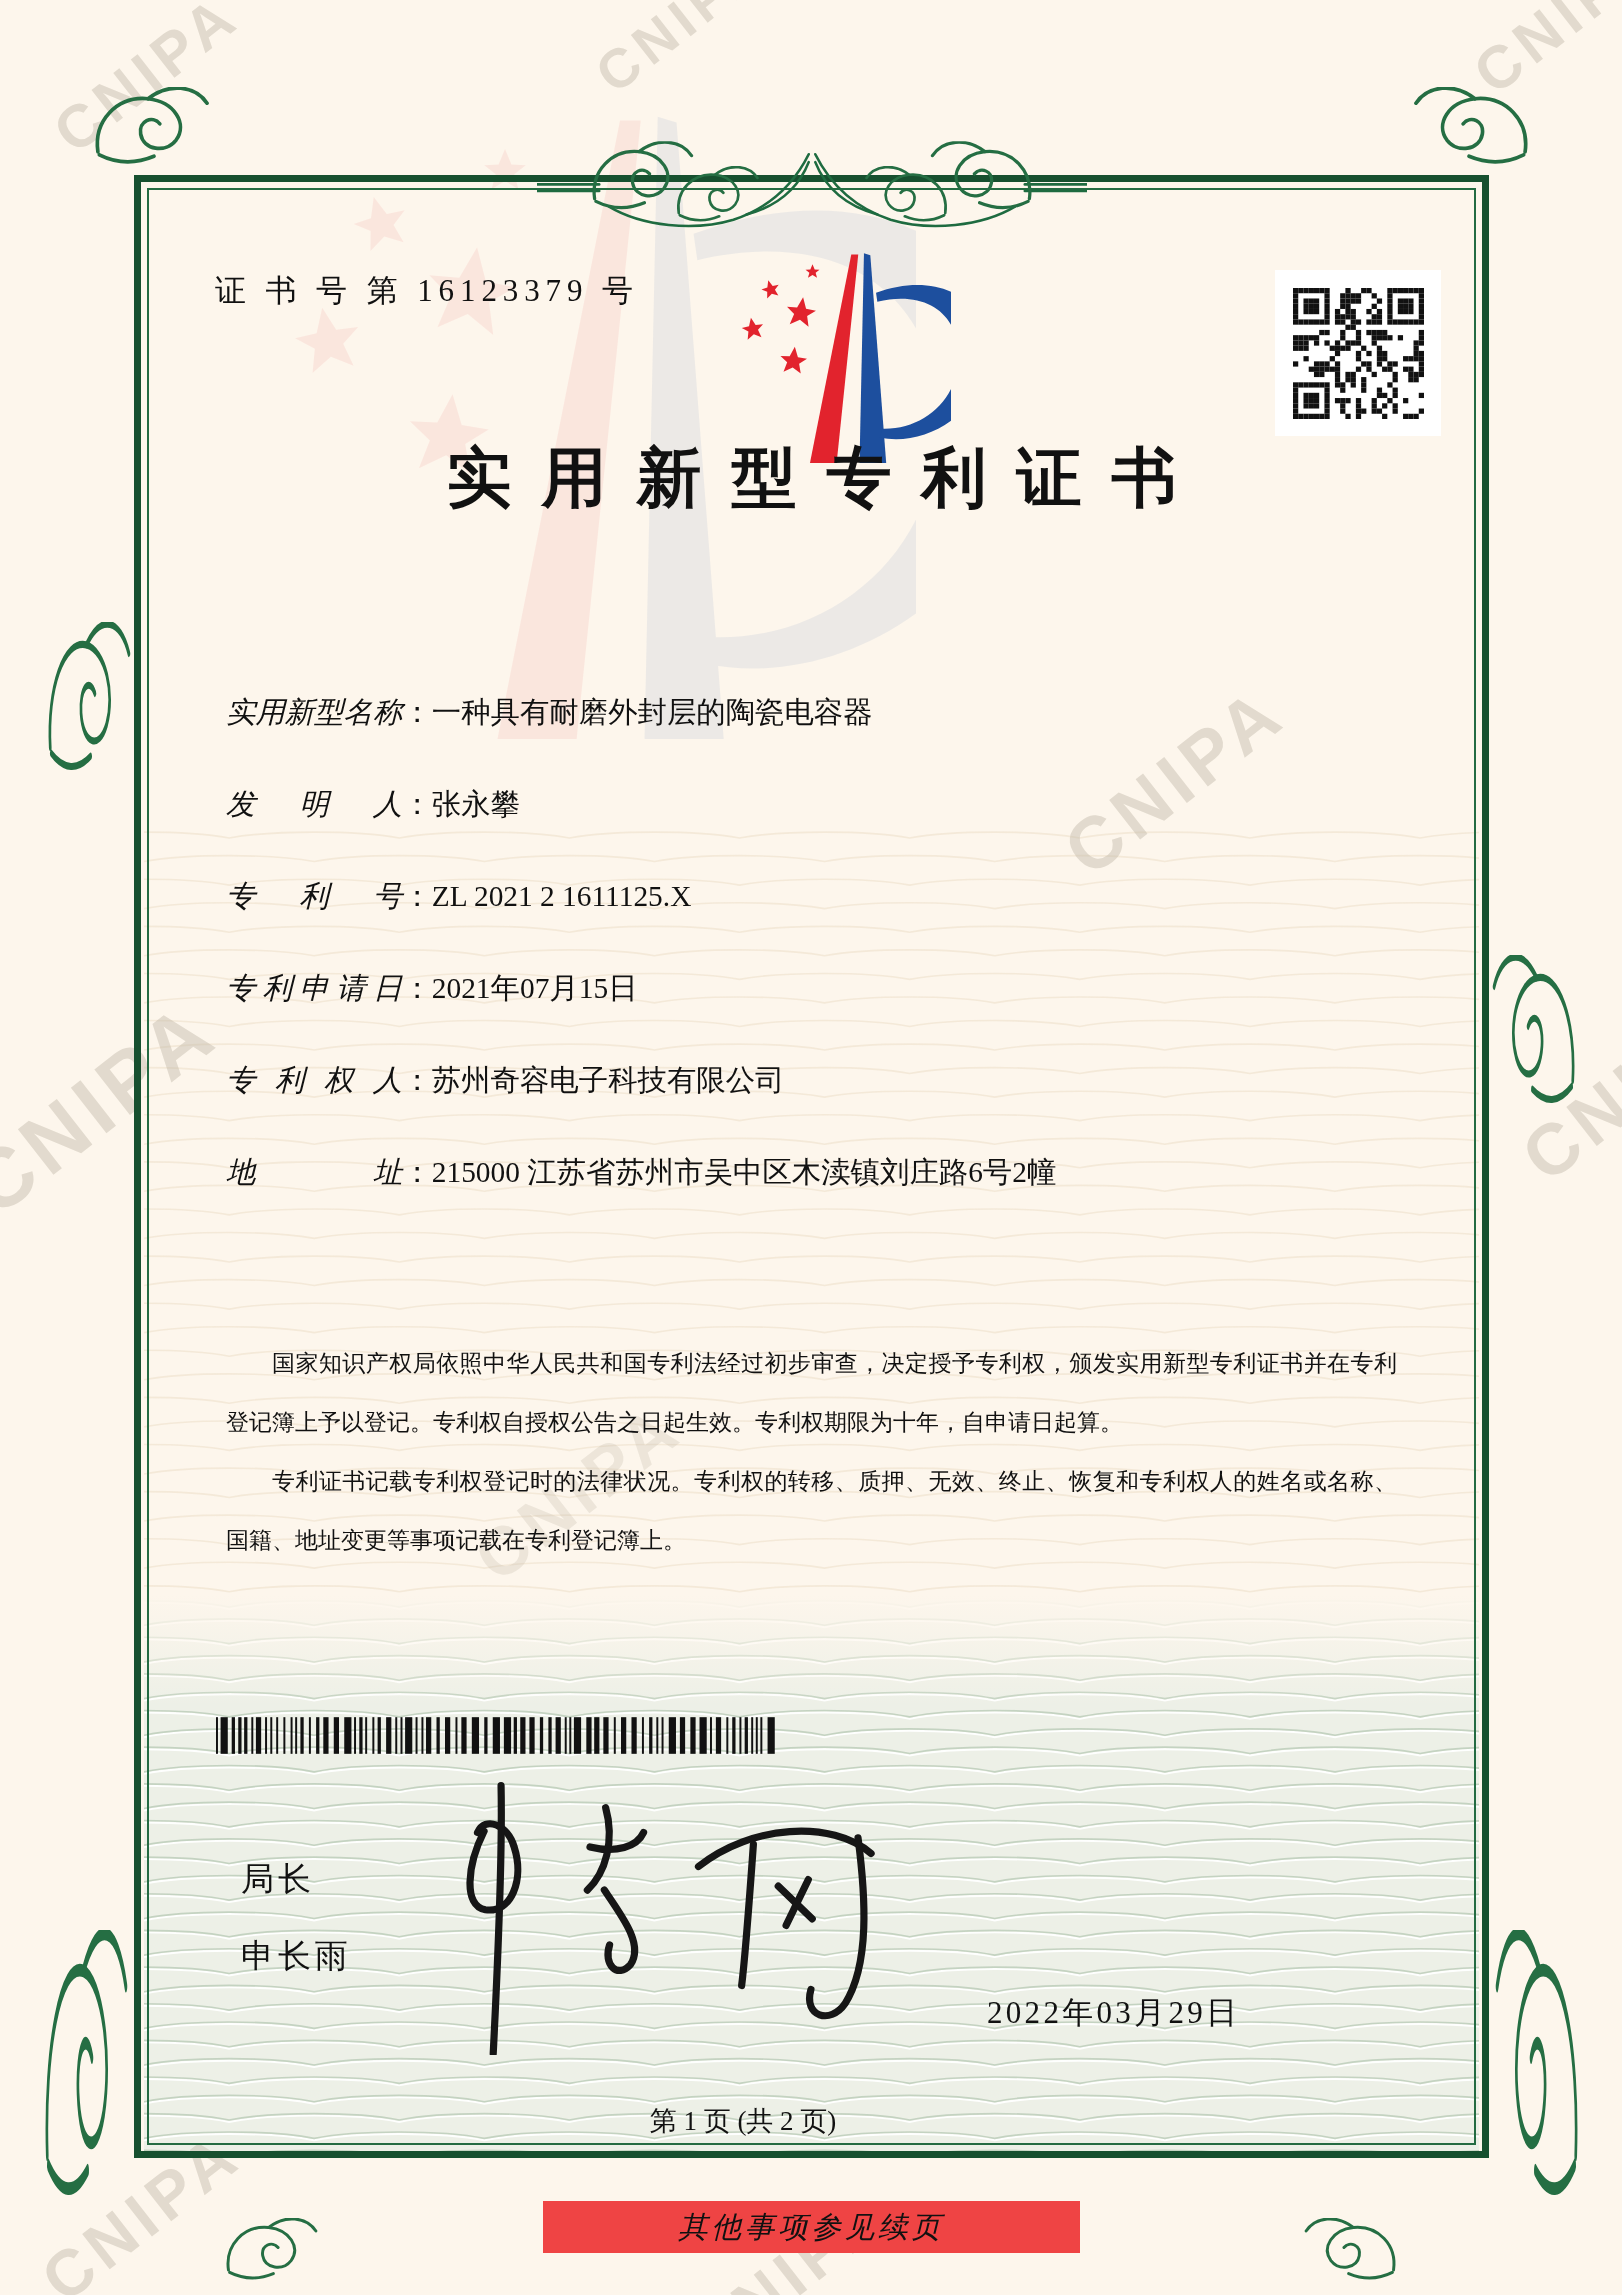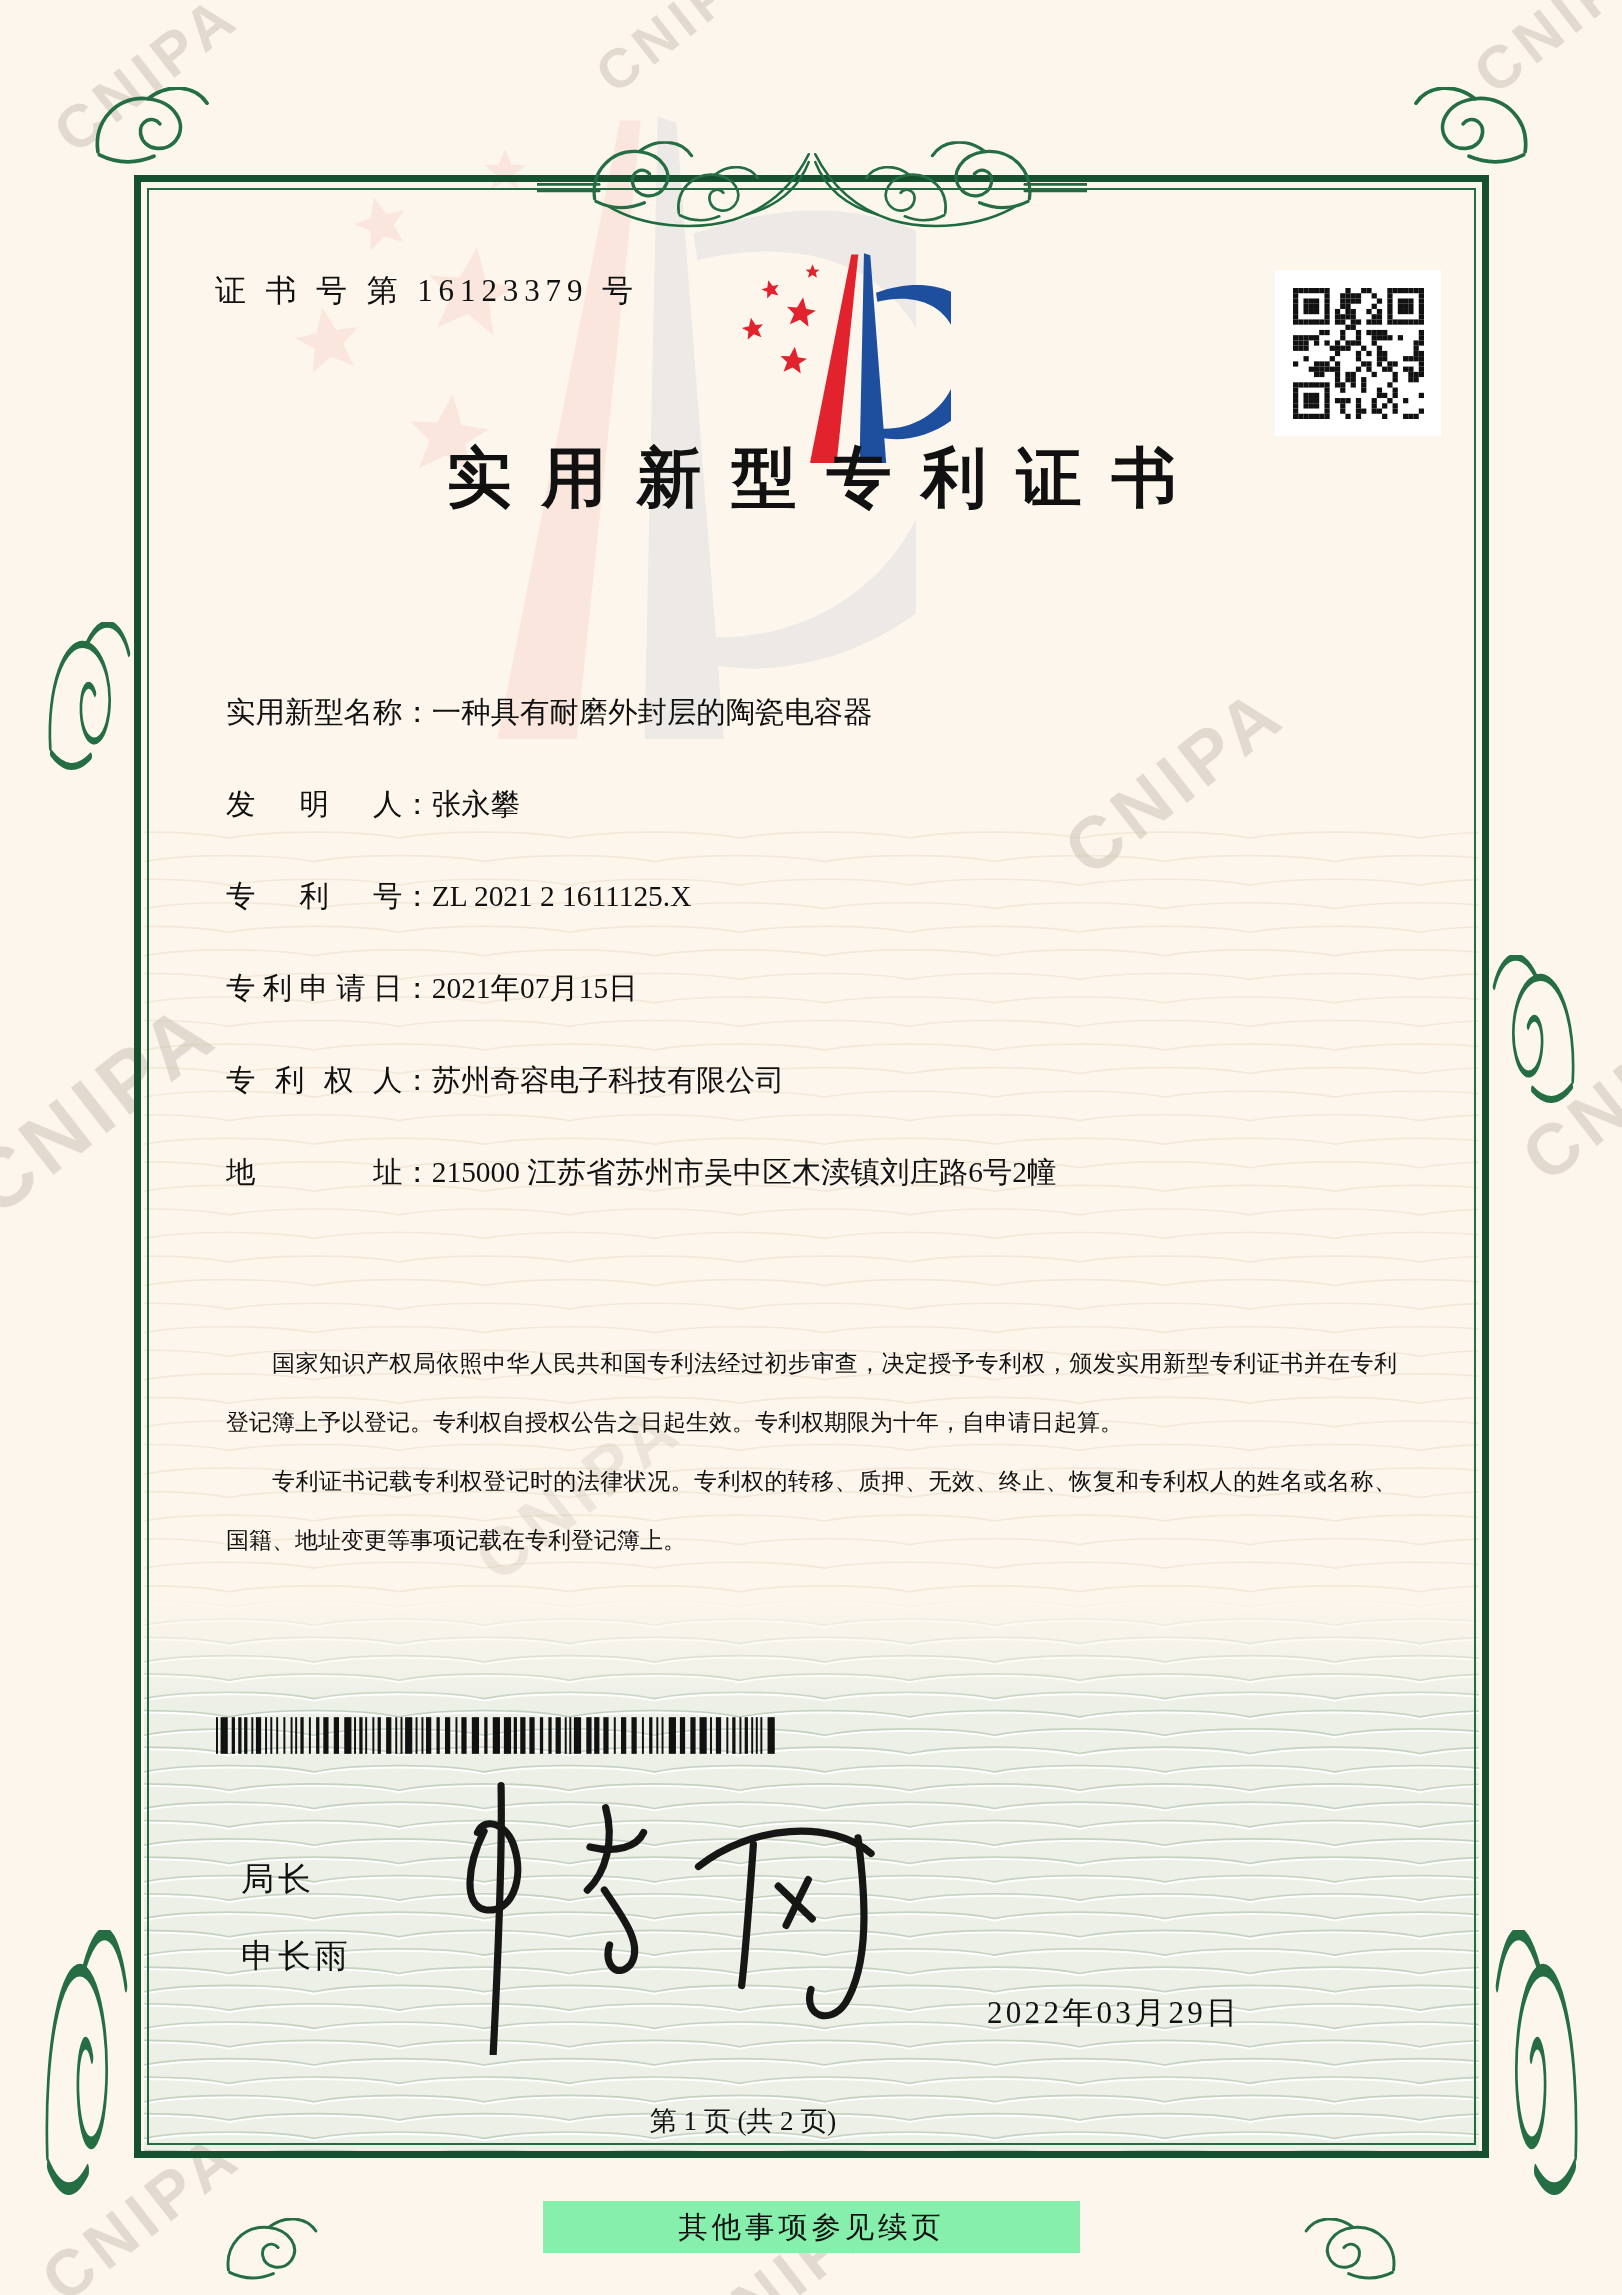--- a/index.html
+++ b/index.html
@@ -38,39 +38,39 @@
   .logo{left:732px;top:247px;z-index:7;}
   .qr-box{left:1275px;top:270px;width:166px;height:166px;background:#fff;z-index:7;}
   .qr-box svg{position:absolute;left:17.7px;top:17.7px;}
   .title{
     left:0;right:0;top:434px;text-align:center;z-index:7;
     font-size:65px;font-weight:bold;letter-spacing:30px;text-indent:30px;
   }
   
   .fields{left:226px;top:666px;width:1178px;font-size:29.4px;z-index:7;}
   .frow{height:92px;line-height:92px;white-space:nowrap;}
-  .jl{display:inline-block;width:6em;text-align:justify;text-align-last:justify;vertical-align:top;}
+  .jl{display:inline-block;width:6em;text-align:justify;text-align-last:justify;vertical-align:top;font-style:italic;}
   .grant2{position:absolute;left:553px;}
   
   .body-text{
     left:226px;top:1334px;width:1171px;z-index:7;
     font-size:23px;line-height:59px;text-align:justify;
   }
   .body-text p{margin:0;text-indent:2em;}
   
   .barcode{left:216px;top:1717px;width:564px;height:37px;z-index:7;}
   
   .signer-title{left:241px;top:1857px;font-size:33px;letter-spacing:3.9px;z-index:7;}
   .signer-name{left:241px;top:1934px;font-size:33px;letter-spacing:3.9px;z-index:7;}
   .signature{left:386px;top:1767px;z-index:7;}
   .issue-date{left:987px;top:1992px;font-size:31px;letter-spacing:3.3px;z-index:7;}
   .page-info{left:0;right:137px;top:2103px;text-align:center;font-size:27px;z-index:7;}
   .cont-strip{
-    left:543px;top:2201px;width:537px;height:52px;background:#86efac;z-index:7;
-    text-align:center;font-size:29.4px;line-height:52px;letter-spacing:3.9px;
+    left:543px;top:2201px;width:537px;height:52px;background:#ef4444;z-index:7;
+    text-align:center;font-size:29.4px;line-height:52px;letter-spacing:3.9px;font-style:italic;
   }
   
   .orn{z-index:8;pointer-events:none;}
   svg{display:block;}
 </style>
 </head>
 <body>
 
 <svg width="0" height="0" style="position:absolute" aria-hidden="true">
   <defs>

